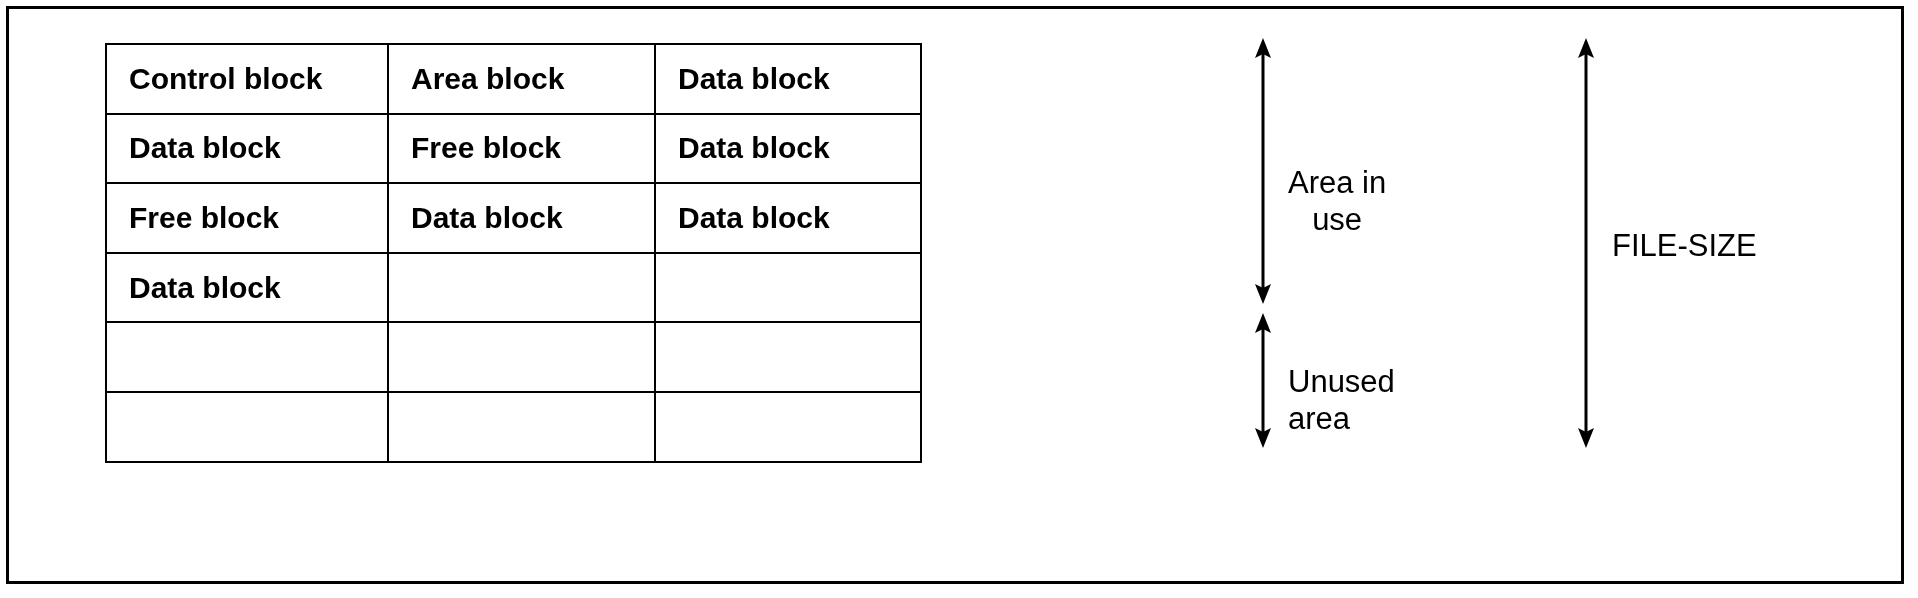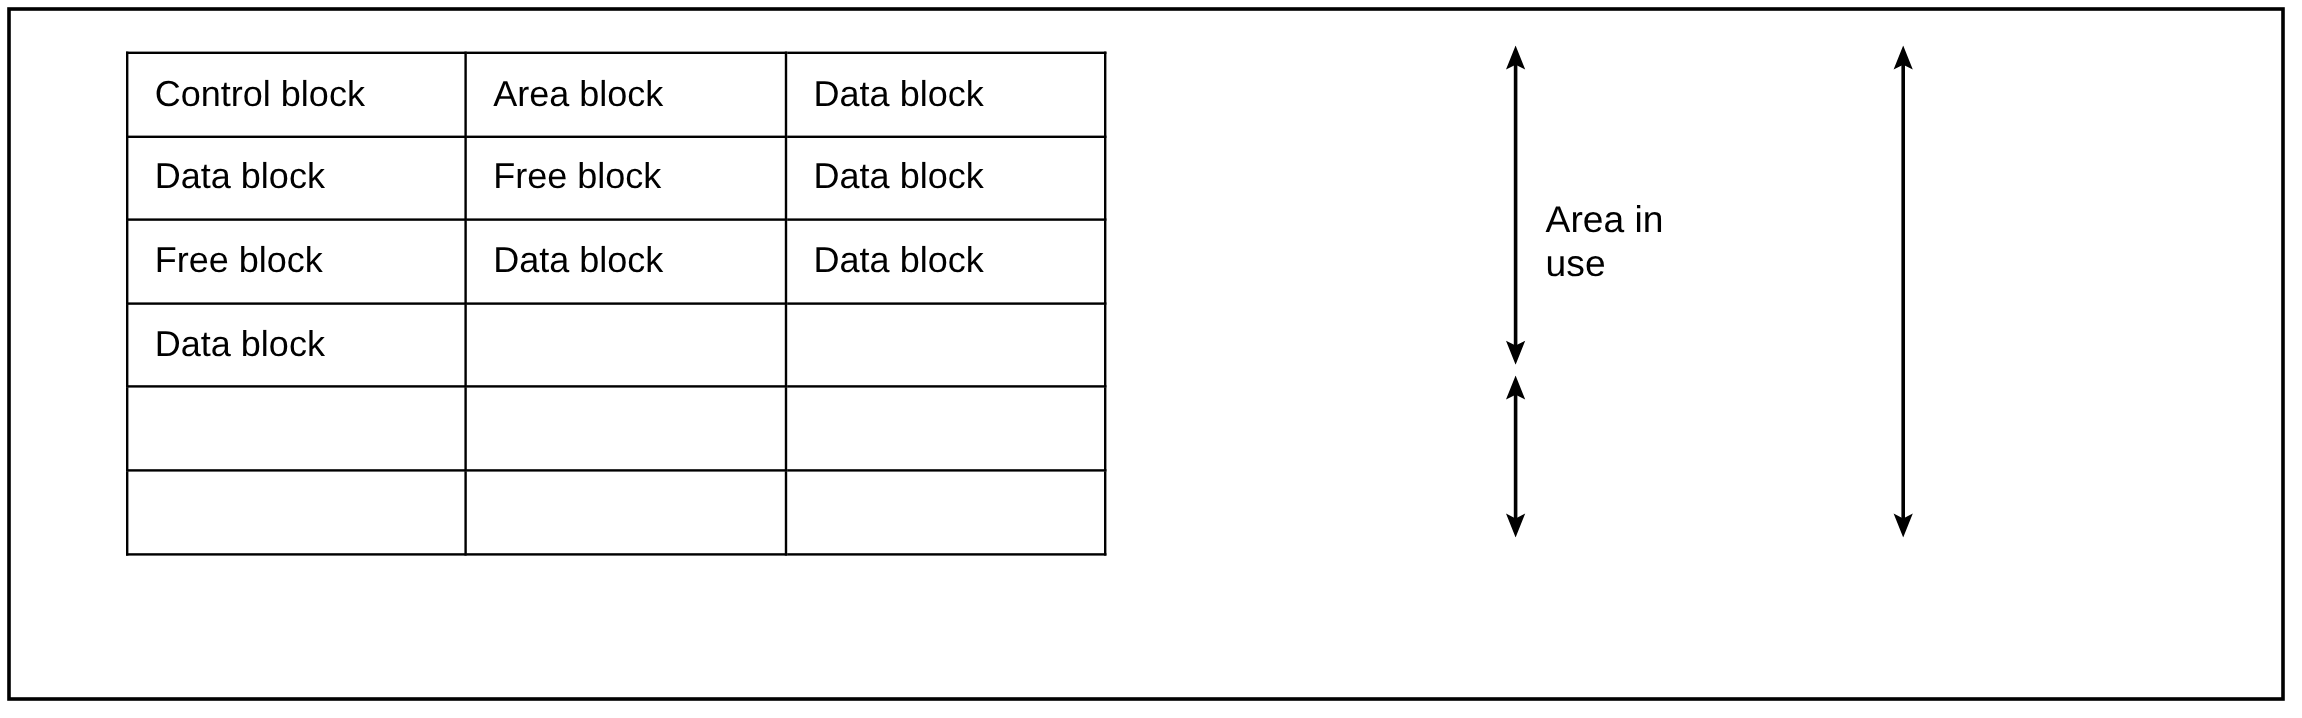--- a/index.html
+++ b/index.html
@@ -39,20 +39,21 @@
   }
   #block-table td {
     border: 2px solid #000000;
     height: 67.6px;
     padding: 0 0 0 22px;
     font-size: 30px;
     color: #000000;
     vertical-align: middle;
     font-family: "Liberation Sans", sans-serif;
     white-space: nowrap;
+    font-weight: bold;
   }
   #block-table col.c0 { width: 282px; }
   #block-table col.c1 { width: 267px; }
   #block-table col.c2 { width: 266px; }
 
   
   .arrow-vert {
     position: absolute;
     width: 26px;
   }
@@ -114,32 +115,35 @@
     </tbody>
   </table>
 
   <div class="arrow-vert" style="left:1250px; top:38px; height:266px;">
     <svg width="26" height="266" viewBox="0 0 26 266" xmlns="http://www.w3.org/2000/svg">
       <line x1="13" y1="14" x2="13" y2="252" stroke="#000000" stroke-width="3"></line>
       <polygon points="13,0 5,20 13,16 21,20" fill="#000000"></polygon>
       <polygon points="13,266 5,246 13,250 21,246" fill="#000000"></polygon>
     </svg>
   </div>
-  <div class="dim-label" style="left:1288px; top:165px;">Area in
+  <div class="dim-label" style="left:1288px; top:165px;text-align:center;">Area in
 use</div>
 
   <div class="arrow-vert" style="left:1250px; top:313px; height:135px;">
     <svg width="26" height="135" viewBox="0 0 26 135" xmlns="http://www.w3.org/2000/svg">
       <line x1="13" y1="14" x2="13" y2="121" stroke="#000000" stroke-width="3"></line>
       <polygon points="13,0 5,20 13,16 21,20" fill="#000000"></polygon>
       <polygon points="13,135 5,115 13,119 21,115" fill="#000000"></polygon>
     </svg>
   </div>
+  <div class="dim-label" style="left:1288px; top:364px;">Unused
+area</div>
 
   <div class="arrow-vert" style="left:1573px; top:38px; height:410px;">
     <svg width="26" height="410" viewBox="0 0 26 410" xmlns="http://www.w3.org/2000/svg">
       <line x1="13" y1="14" x2="13" y2="396" stroke="#000000" stroke-width="3"></line>
       <polygon points="13,0 5,20 13,16 21,20" fill="#000000"></polygon>
       <polygon points="13,410 5,390 13,394 21,390" fill="#000000"></polygon>
     </svg>
   </div>
+  <div class="dim-label" style="left:1612px; top:228px;">FILE-SIZE</div>
 
 </div>
 
 </body></html>

